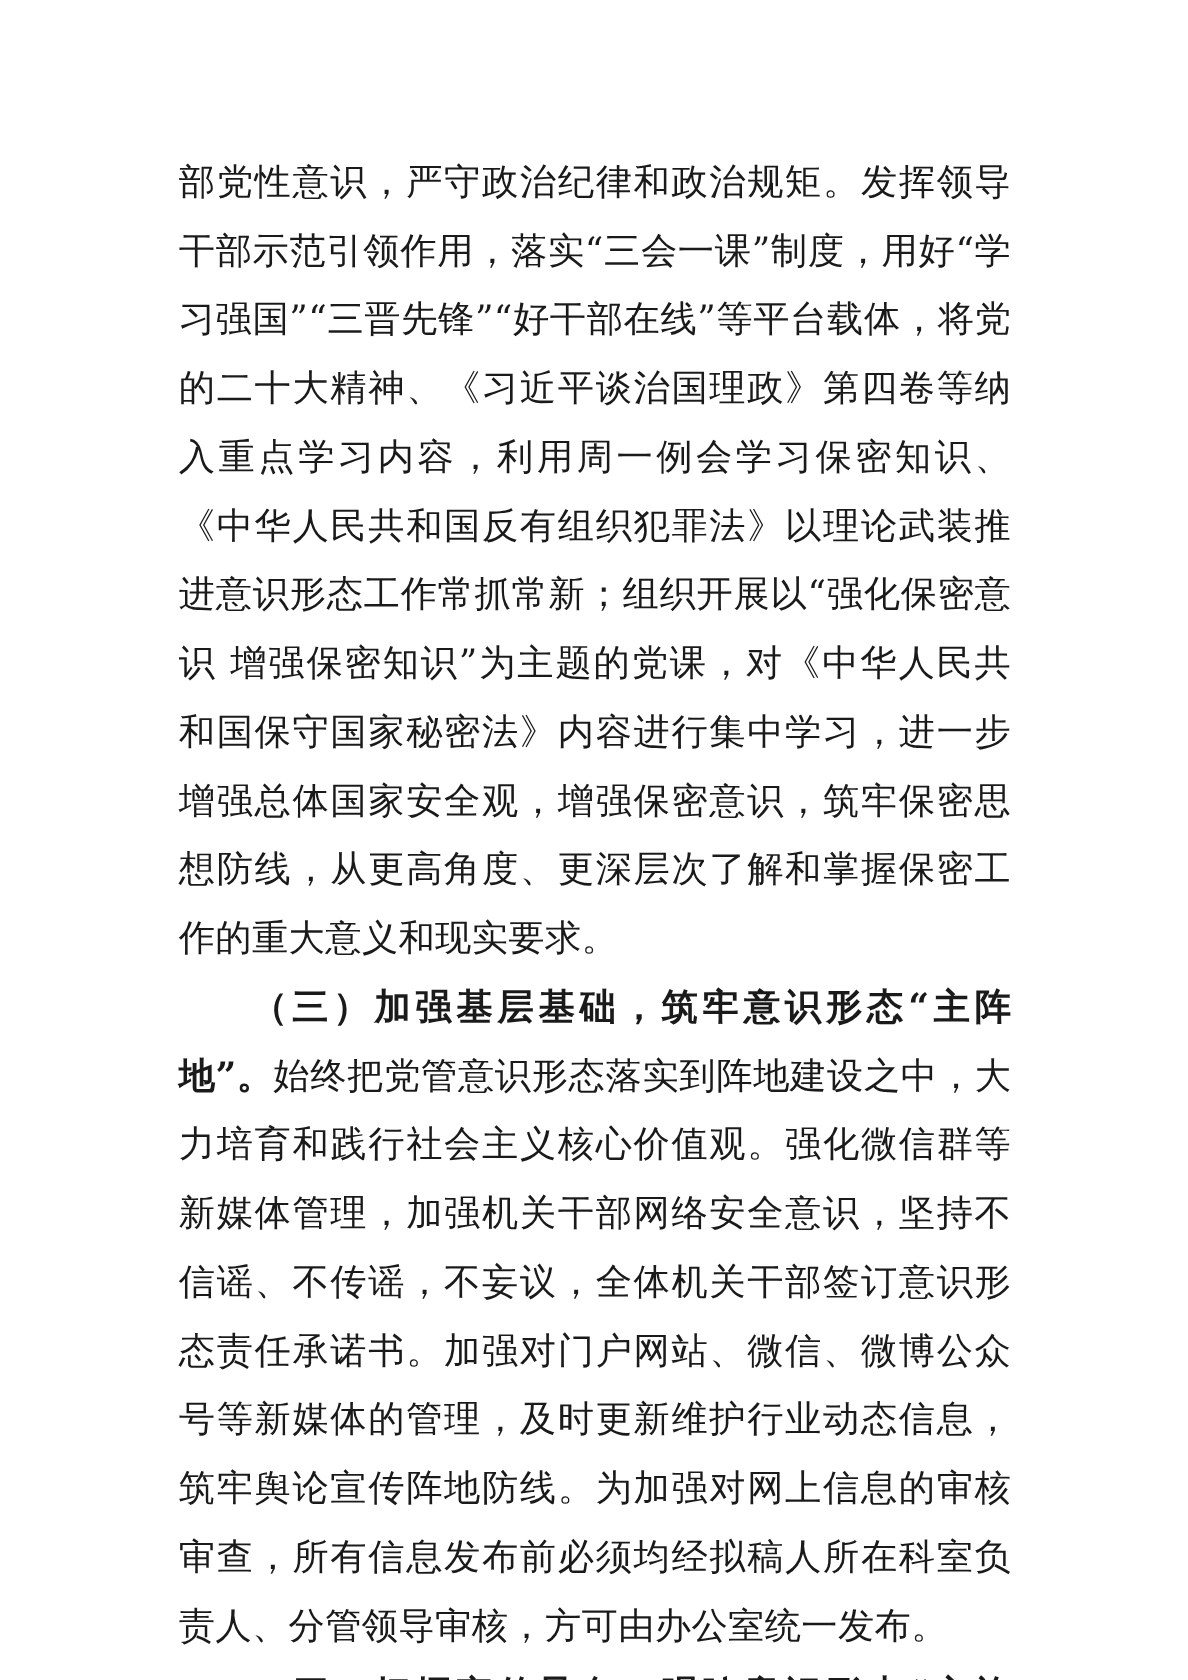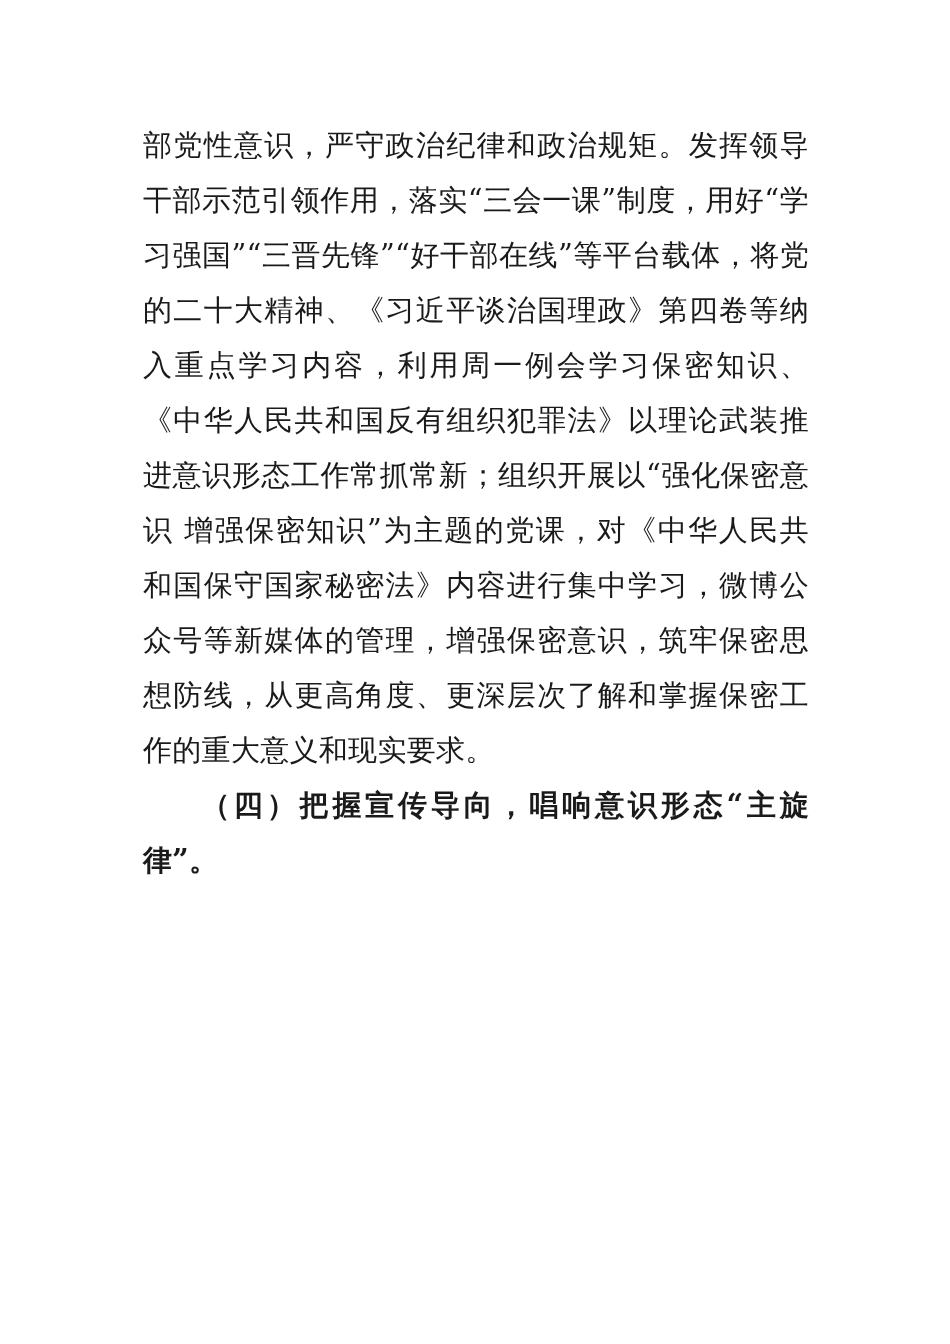--- a/index.html
+++ b/index.html
@@ -50,19 +50,20 @@
   .text-block {
     -webkit-font-smoothing: antialiased;
   }
 </style>
 </head>
 <body>
 
 <div class="page">
   <div class="text-block">
 
-    <p class="para"><span>部党性意识，严守政治纪律和政治规矩。发挥领导干部示范引领作用，落实“三会一课”制度，用好“学习强国”“三晋先锋”“好干部在线”等平台载体，将党的二十大精神、《习近平谈治国理政》第四卷等纳入重点学习内容，利用周一例会学习保密知识、《中华人民共和国反有组织犯罪法》以理论武装推进意识形态工作常抓常新；组织开展以“强化保密意识 增强保密知识”为主题的党课，对《中华人民共和国保守国家秘密法》内容进行集中学习，微博公众号等新媒体的管理，增强保密意识，筑牢保密思想防线，从更高角度、更深层次了解和掌握保密工作的重大意义和现实要求。</span></p>
+    <p class="para"><span>部党性意识，严守政治纪律和政治规矩。发挥领导干部示范引领作用，落实“三会一课”制度，用好“学习强国”“三晋先锋”“好干部在线”等平台载体，将党的二十大精神、《习近平谈治国理政》第四卷等纳入重点学习内容，利用周一例会学习保密知识、《中华人民共和国反有组织犯罪法》以理论武装推进意识形态工作常抓常新；组织开展以“强化保密意识 增强保密知识”为主题的党课，对《中华人民共和国保守国家秘密法》内容进行集中学习，进一步增强总体国家安全观，增强保密意识，筑牢保密思想防线，从更高角度、更深层次了解和掌握保密工作的重大意义和现实要求。</span></p>
 
+    <p class="para indent"><span class="heading-run">（三）加强基层基础，筑牢意识形态“主阵地”。</span><span>始终把党管意识形态落实到阵地建设之中，大力培育和践行社会主义核心价值观。强化微信群等新媒体管理，加强机关干部网络安全意识，坚持不信谣、不传谣，不妄议，全体机关干部签订意识形态责任承诺书。加强对门户网站、微信、微博公众号等新媒体的管理，及时更新维护行业动态信息，筑牢舆论宣传阵地防线。为加强对网上信息的审核审查，所有信息发布前必须均经拟稿人所在科室负责人、分管领导审核，方可由办公室统一发布。</span></p>
 
     <p class="para indent"><span class="heading-run">（四）把握宣传导向，唱响意识形态“主旋律”。</span></p>
 
   </div>
 </div>
 
 </body></html>

